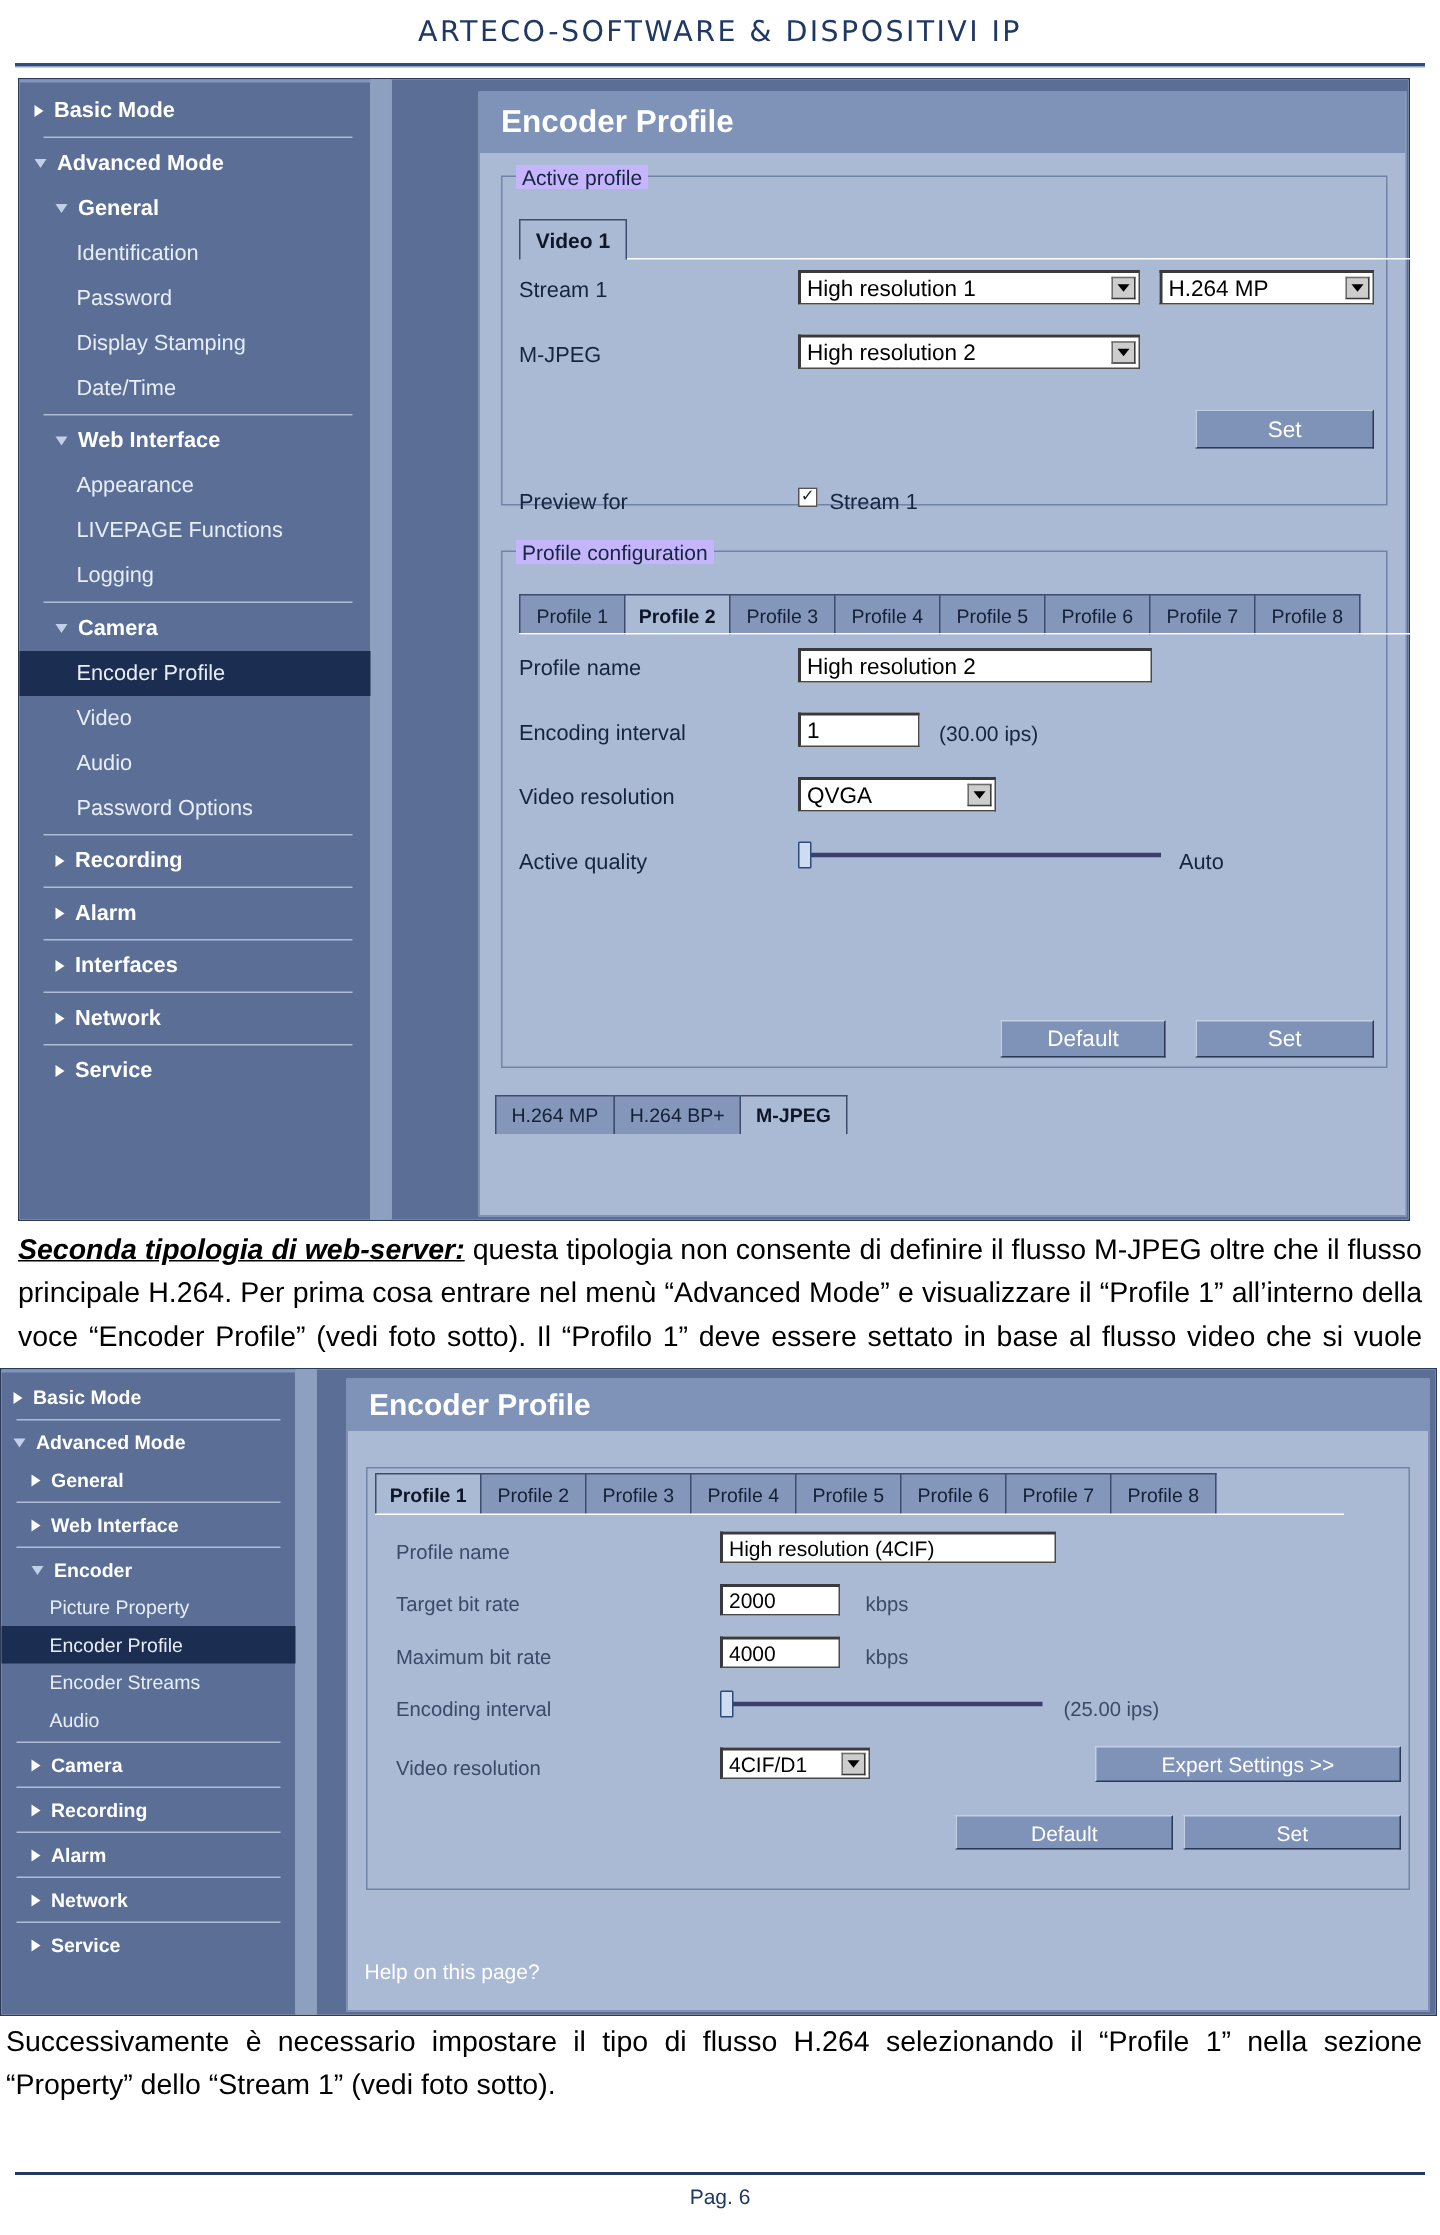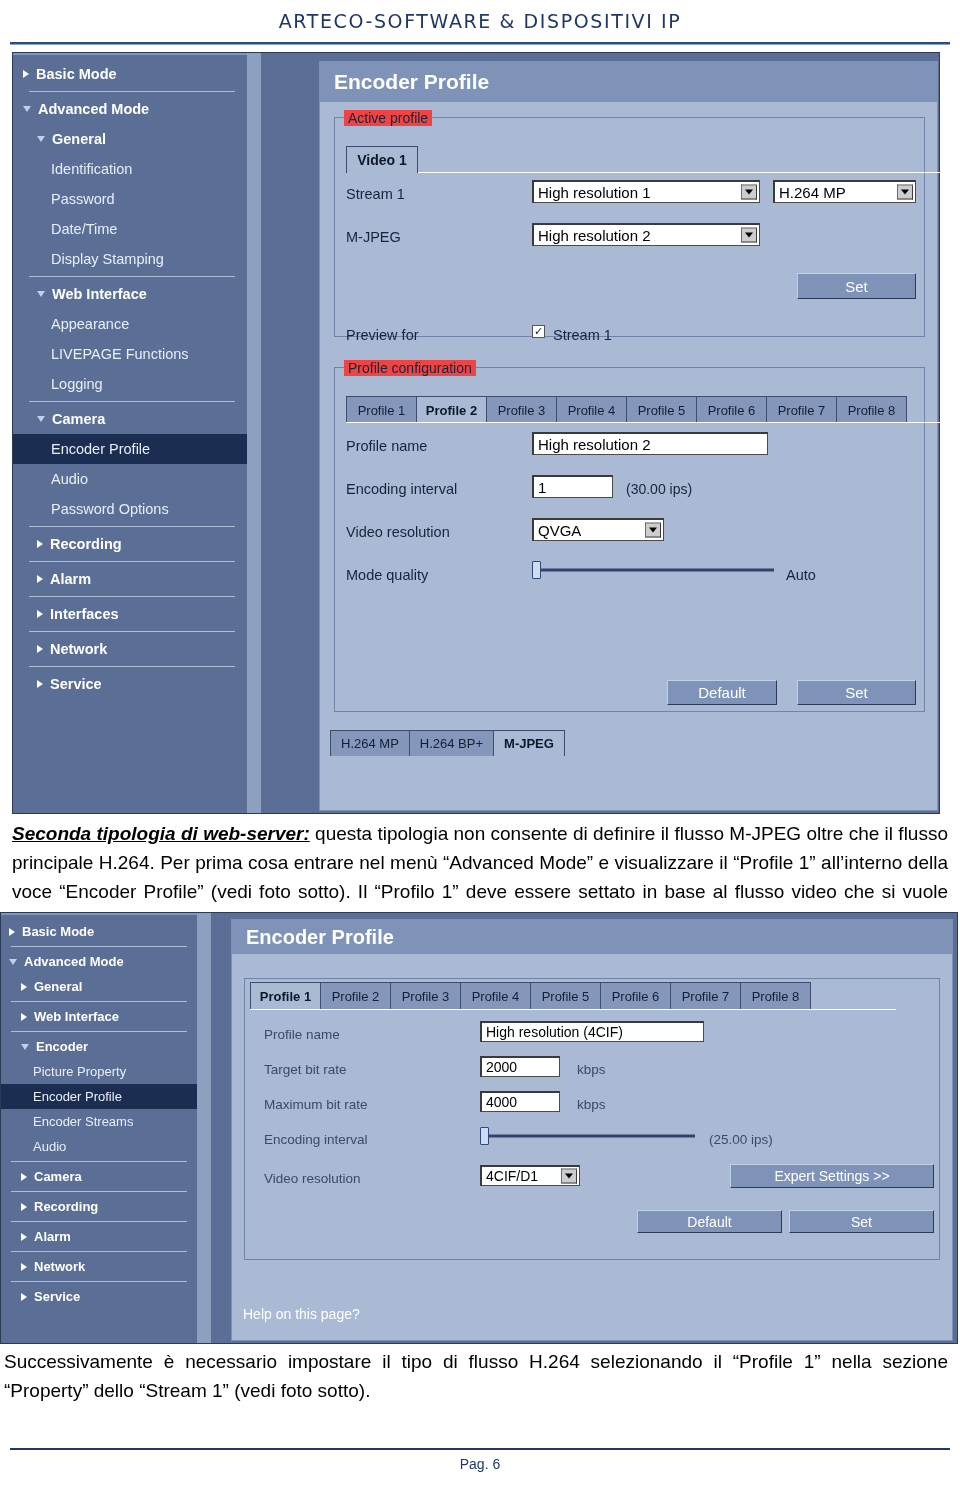--- a/index.html
+++ b/index.html
@@ -91,21 +91,21 @@
     display:flex;align-items:center;
     box-sizing:border-box;
   }
   .fieldset{
     position:absolute;
     border:1px solid #7084a8;
     box-sizing:border-box;
   }
   .legend{
     position:absolute;
-    background:#ef4444;
+    background:#c4b5fd;
     color:#17243d;
     padding:0 4px;
   }
   .lbl{position:absolute;color:#17243d;white-space:nowrap;}
   .lbl.dim{color:#3a4a68;}
 
   .txtbox{
     position:absolute;
     background:#ffffff;
     border:1px solid #4a4a4a;
@@ -259,25 +259,25 @@
           <div class="sb-item lvl2" style="height: 30px; font-size: 14.5px; padding-left: 38px;">
             <span style="display: inline-block; width: 0px;"></span>
             <span>Identification</span>
           </div>
           <div class="sb-item lvl2" style="height: 30px; font-size: 14.5px; padding-left: 38px;">
             <span style="display: inline-block; width: 0px;"></span>
             <span>Password</span>
           </div>
           <div class="sb-item lvl2" style="height: 30px; font-size: 14.5px; padding-left: 38px;">
             <span style="display: inline-block; width: 0px;"></span>
+            <span>Display Stamping</span>
+          </div>
+          <div class="sb-item lvl2" style="height: 30px; font-size: 14.5px; padding-left: 38px;">
+            <span style="display: inline-block; width: 0px;"></span>
             <span>Date/Time</span>
-          </div>
-          <div class="sb-item lvl2" style="height: 30px; font-size: 14.5px; padding-left: 38px;">
-            <span style="display: inline-block; width: 0px;"></span>
-            <span>Display Stamping</span>
           </div>
           <div class="sb-sep" style="margin: 2px 12px 2px 16px;"></div>
           <div class="sb-item lvl1" style="height: 30px; font-size: 14.5px; padding-left: 24px;">
             <span class="arrow down"></span>
             <span>Web Interface</span>
           </div>
           <div class="sb-item lvl2" style="height: 30px; font-size: 14.5px; padding-left: 38px;">
             <span style="display: inline-block; width: 0px;"></span>
             <span>Appearance</span>
           </div>
@@ -290,20 +290,24 @@
             <span>Logging</span>
           </div>
           <div class="sb-sep" style="margin: 2px 12px 2px 16px;"></div>
           <div class="sb-item lvl1" style="height: 30px; font-size: 14.5px; padding-left: 24px;">
             <span class="arrow down"></span>
             <span>Camera</span>
           </div>
           <div class="sb-item lvl2 selected" style="height: 30px; font-size: 14.5px; padding-left: 38px;">
             <span style="display: inline-block; width: 0px;"></span>
             <span>Encoder Profile</span>
+          </div>
+          <div class="sb-item lvl2" style="height: 30px; font-size: 14.5px; padding-left: 38px;">
+            <span style="display: inline-block; width: 0px;"></span>
+            <span>Video</span>
           </div>
           <div class="sb-item lvl2" style="height: 30px; font-size: 14.5px; padding-left: 38px;">
             <span style="display: inline-block; width: 0px;"></span>
             <span>Audio</span>
           </div>
           <div class="sb-item lvl2" style="height: 30px; font-size: 14.5px; padding-left: 38px;">
             <span style="display: inline-block; width: 0px;"></span>
             <span>Password Options</span>
           </div>
           <div class="sb-sep" style="margin: 2px 12px 2px 16px;"></div>
@@ -401,21 +405,21 @@
         <div class="lbl" style="left:306px;top:419px;font-size:14px;">(30.00 ips)</div>
 
         <div class="lbl" style="left:26px;top:462px;font-size:14.5px;">Video resolution</div>
         <div class="combo" style="left:212px;top:456px;width:132px;height:23px;font-size:15px;">
           <span>QVGA</span>
           <span class="cbtn">
               <i></i>
             </span>
         </div>
 
-        <div class="lbl" style="left:26px;top:505px;font-size:14.5px;">Mode quality</div>
+        <div class="lbl" style="left:26px;top:505px;font-size:14.5px;">Active quality</div>
         <div class="slider" style="left:212px;top:498px;width:242px;height:20px;">
           <div class="track"></div>
           <div class="knob"></div>
         </div>
         <div class="lbl" style="left:466px;top:505px;font-size:14.5px;">Auto</div>
 
         <div class="btn" style="left:347px;top:618px;width:110px;height:25px;font-size:15px;">Default</div>
         <div class="btn" style="left:477px;top:618px;width:119px;height:25px;font-size:15px;">Set</div>
 
         <div class="tabstrip" id="codectabs" style="left:10px;top:668px;height:26px;font-size:13px;">

